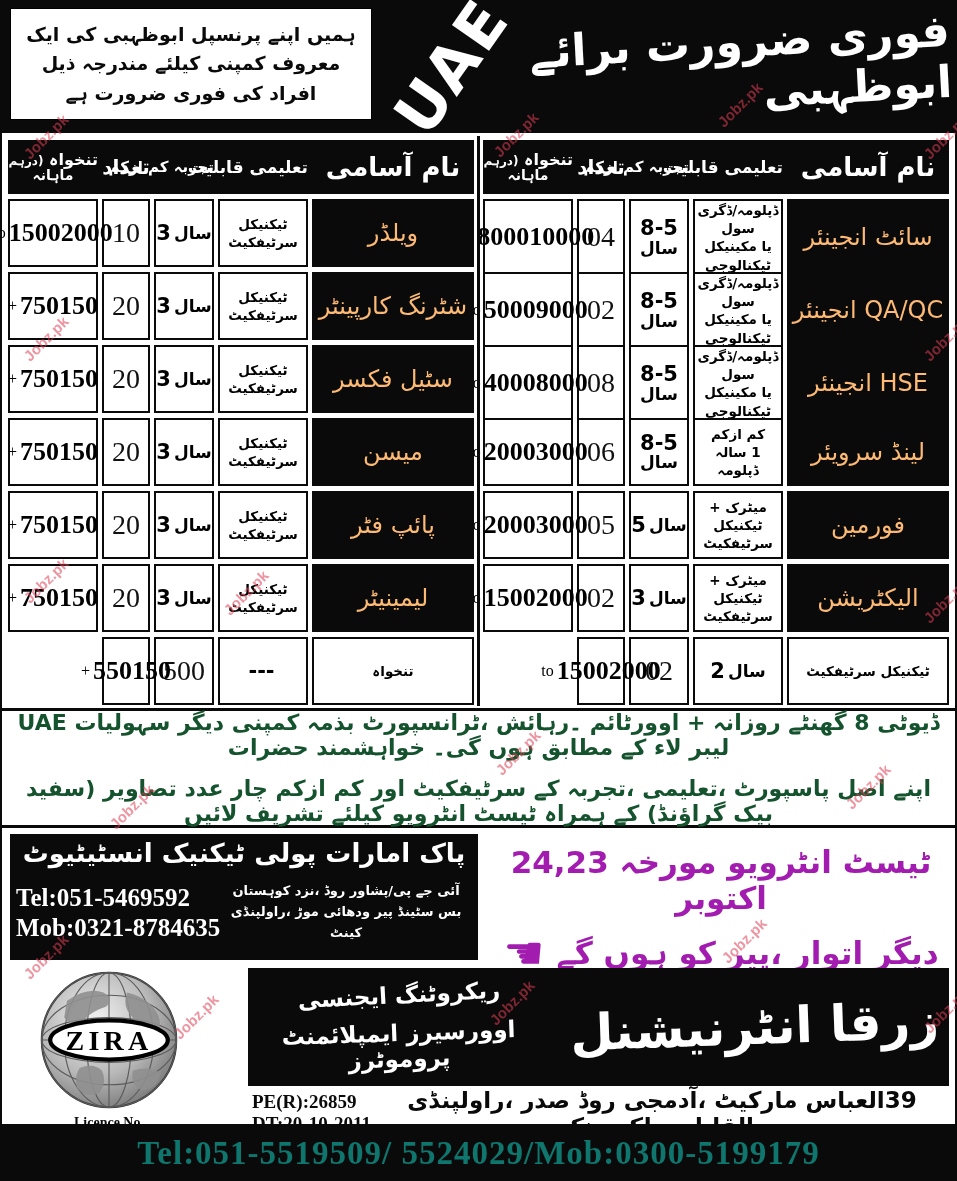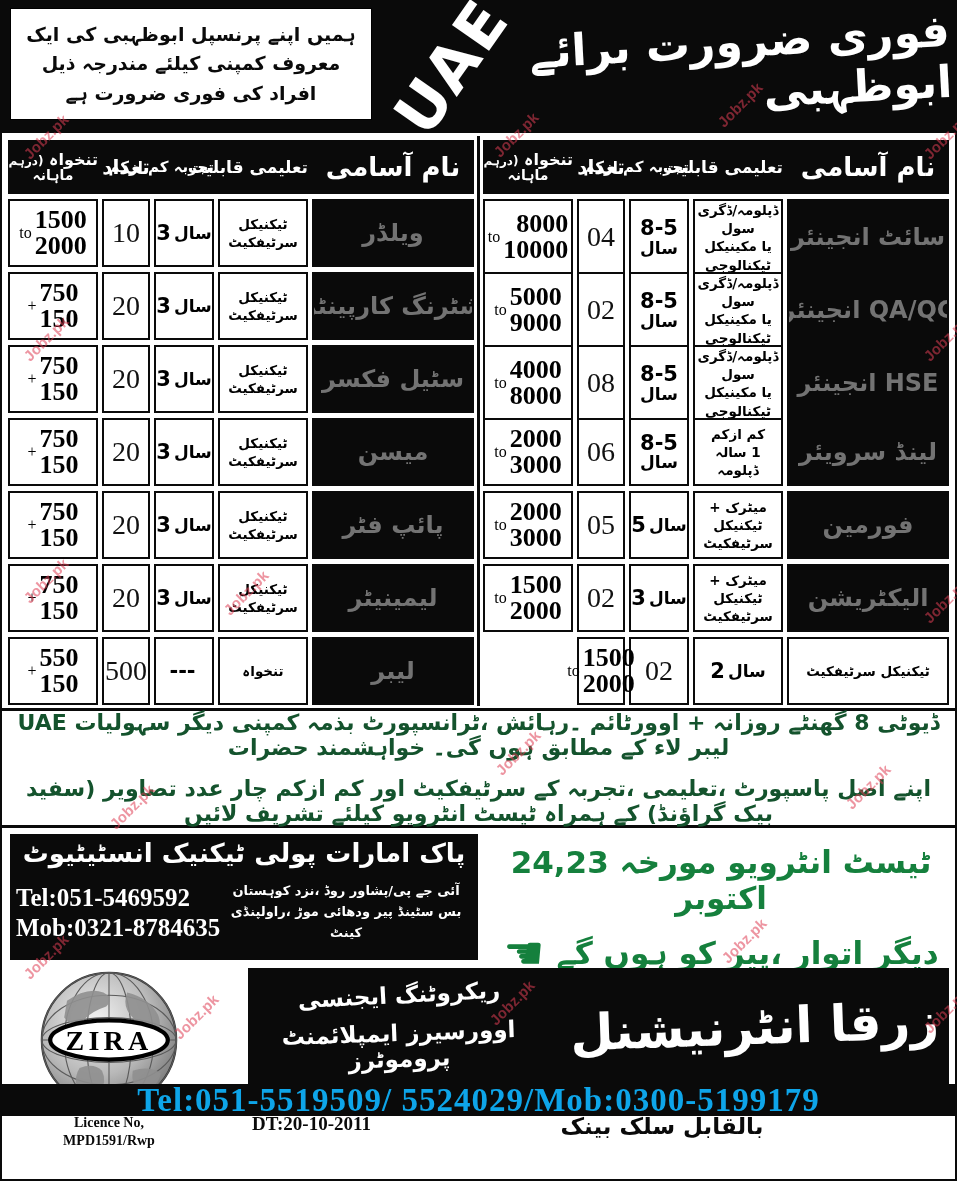--- a/index.html
+++ b/index.html
@@ -37,69 +37,69 @@
   .th-job    { font-size:26px; }
   .th-qual   { font-size:17px; }
   .th-exp    { font-size:15px; }
   .th-count  { font-size:20px; }
   .th-salary { font-size:16px; line-height:1.1; }
   .th-salary .dirham { font-size:12px; }
   .th-salary .period { display:block; font-size:14px; }
   .trow { margin-top:5px; height:68px; }
   .cell { background:#fff; border:2px solid #0a0a0a; display:flex; align-items:center; justify-content:center; }
   .cell.job {
-    background:#0a0a0a; color:#737373; border-color:#0a0a0a; font-size:24px; font-weight:bold;
+    background:#0a0a0a; color:#fdba74; border-color:#0a0a0a; font-size:24px; font-weight:normal;
     direction:rtl; text-align:center; padding:0 3px; white-space:nowrap; overflow:hidden;
   }
   .cell.qual { flex-direction:column; font-size:13.5px; font-weight:bold; direction:rtl; line-height:1.35; text-align:center; padding:0 2px; }
   .cell.exp  { direction:ltr; font-weight:bold; gap:3px; }
   .cell.exp .exp-num  { font-size:21px; }
   .cell.exp .exp-unit { font-size:17px; font-weight:bold; }
   .cell.exp.stacked { flex-direction:column; line-height:1.05; gap:0; }
   .cell.count { font-family:"Liberation Serif", serif; font-size:28px; color:#111; }
   .cell.salary { font-family:"Liberation Serif", serif; font-weight:bold; direction:ltr; gap:3px; }
   .sal-prefix { font-size:16px; font-weight:normal; align-self:center; }
-  .sal-stack { display:flex; flex-direction:column; align-items:flex-end; line-height:1.0; font-size:26px; }
+  .sal-stack { display:flex; flex-direction:row; align-items:flex-end; line-height:1.0; font-size:26px; }
   
   .terms {
     position:absolute; left:2px; top:708px; width:953px; height:120px; background:#fff;
     border-top:3px solid #0a0a0a; border-bottom:3px solid #0a0a0a; direction:rtl;
     display:flex; flex-direction:column; justify-content:center; gap:16px;
     font-size:22px; font-weight:bold; text-align:center; color:#14532d; padding:0 6px; box-sizing:border-box;
   }
   
   .institute {
     position:absolute; left:10px; top:834px; width:468px; height:126px; background:#0a0a0a; color:#fff;
     display:flex; flex-direction:column; box-sizing:border-box; padding:4px 6px;
   }
   .inst-name { direction:rtl; font-size:26px; font-weight:bold; text-align:center; line-height:1.2; }
   .inst-bottom { display:flex; flex:1; align-items:center; }
   .inst-contact { font-family:"Liberation Serif", serif; font-weight:bold; font-size:25px; line-height:1.2; white-space:nowrap; }
   .inst-addr { direction:rtl; font-size:13px; font-weight:bold; text-align:center; line-height:1.6; flex:1; }
-  .interview { position:absolute; left:492px; top:838px; width:458px; height:122px; color:#15803d; }
+  .interview { position:absolute; left:492px; top:838px; width:458px; height:122px; color:#a21caf; }
   .interview .iv1 { direction:rtl; font-size:31px; font-weight:bold; text-align:center; margin-top:6px; }
   .interview .iv2 { direction:rtl; font-size:31px; font-weight:bold; text-align:center; margin-top:14px; display:flex; align-items:center; justify-content:center; gap:12px; }
   .hand { font-size:46px; line-height:1; }
   
   .logo-wrap { position:absolute; left:14px; top:970px; width:190px; text-align:center; }
   .licence { font-family:"Liberation Serif", serif; font-weight:bold; font-size:14px; line-height:1.3; color:#0a0a0a; }
   .agency-band {
     position:absolute; left:248px; top:968px; width:701px; height:118px; background:#0a0a0a; color:#fff;
     display:flex; direction:rtl; align-items:center; box-sizing:border-box; padding:0 10px;
   }
   .agency-name { font-size:50px; font-weight:bold; white-space:nowrap; transform:rotate(-2deg); }
   .agency-tags { display:flex; flex-direction:column; margin-right:30px; gap:12px; text-align:center; }
   .agency-tag1 { font-size:23px; font-weight:bold; transform:rotate(-3deg); }
   .agency-tag2 { font-size:23px; font-weight:bold; transform:rotate(-2deg); }
   .reg { position:absolute; left:252px; top:1090px; width:701px; height:46px; display:flex; align-items:center; color:#0a0a0a; }
   .reg-nums { font-family:"Liberation Serif", serif; font-weight:bold; font-size:19px; line-height:1.15; white-space:nowrap; }
   .reg-addr { direction:rtl; flex:1; font-size:23px; font-weight:bold; text-align:center; }
   
   .footer {
-    position:absolute; left:0; top:1084px; width:957px; height:32px; background:#0a0a0a; color:#0ea5e9;
+    position:absolute; left:0; top:1124px; width:957px; height:58px; background:#0a0a0a; color:#0f766e;
     display:flex; align-items:center; justify-content:center;
     font-family:"Liberation Serif", serif; font-weight:bold; font-size:33px; letter-spacing:1px;
   }
   
   .wm {
     position:absolute; color:rgba(222,62,84,0.55); font-size:15px; font-weight:bold;
     transform:rotate(-45deg); font-family:"Liberation Sans", sans-serif; pointer-events:none; white-space:nowrap;
   }
 </style>
 </head>
@@ -381,21 +381,20 @@
         <div class="cell count">20</div>
         <div class="cell salary">
           <span class="sal-prefix">+</span>
           <span class="sal-stack">
             <span>750</span>
             <span>150</span>
           </span>
         </div>
       </div>
       <div class="trow">
-        <div class="cell job">لیبر</div>
         <div class="cell qual">
           <span>تنخواہ</span>
           <span></span>
         </div>
         <div class="cell exp">
           <span class="exp-num">---</span>
           <span class="exp-unit"></span>
         </div>
         <div class="cell count">500</div>
         <div class="cell salary">

